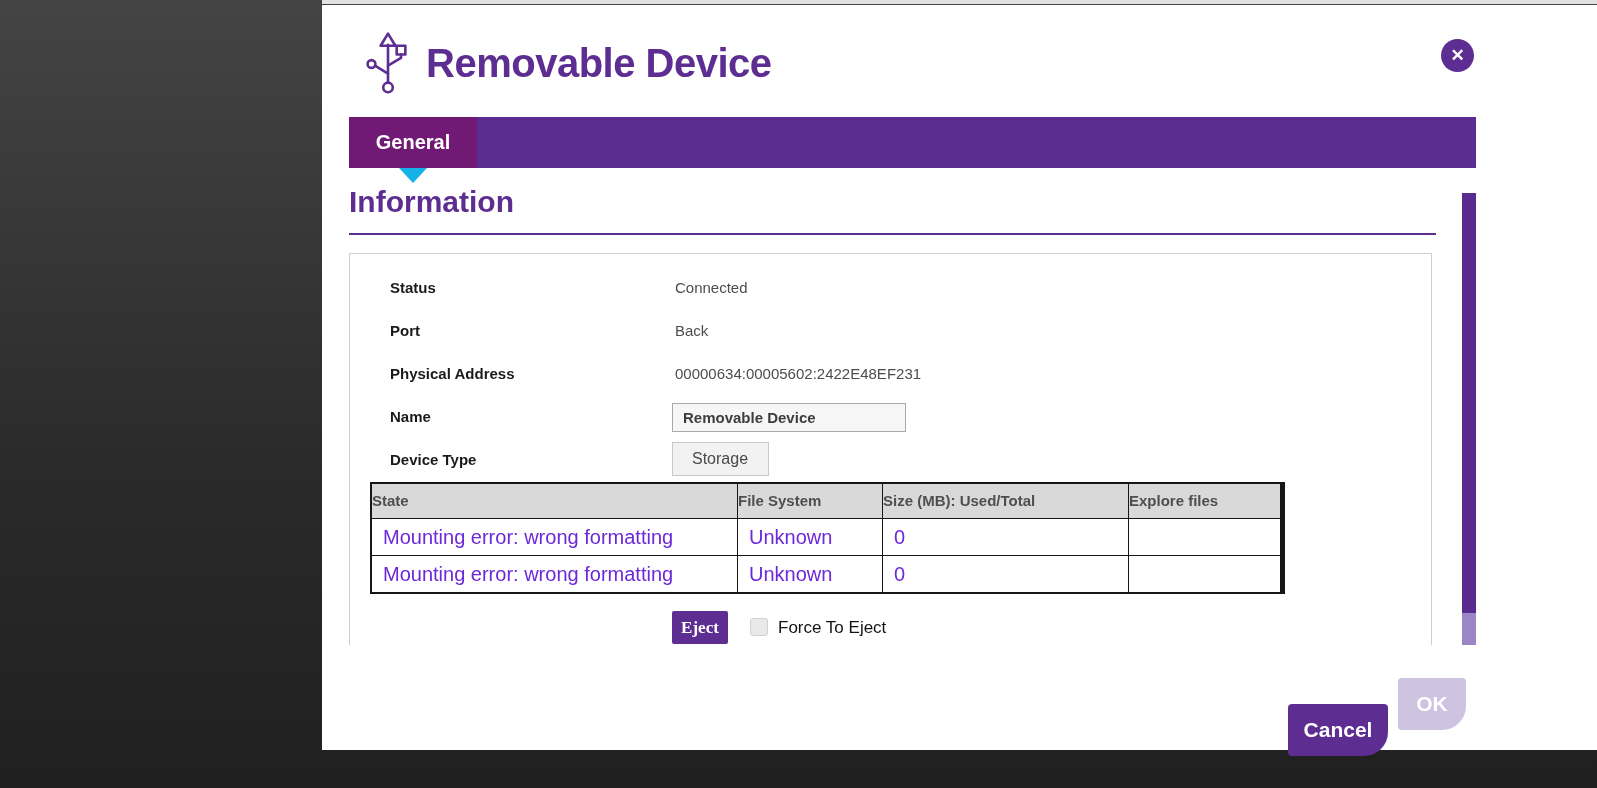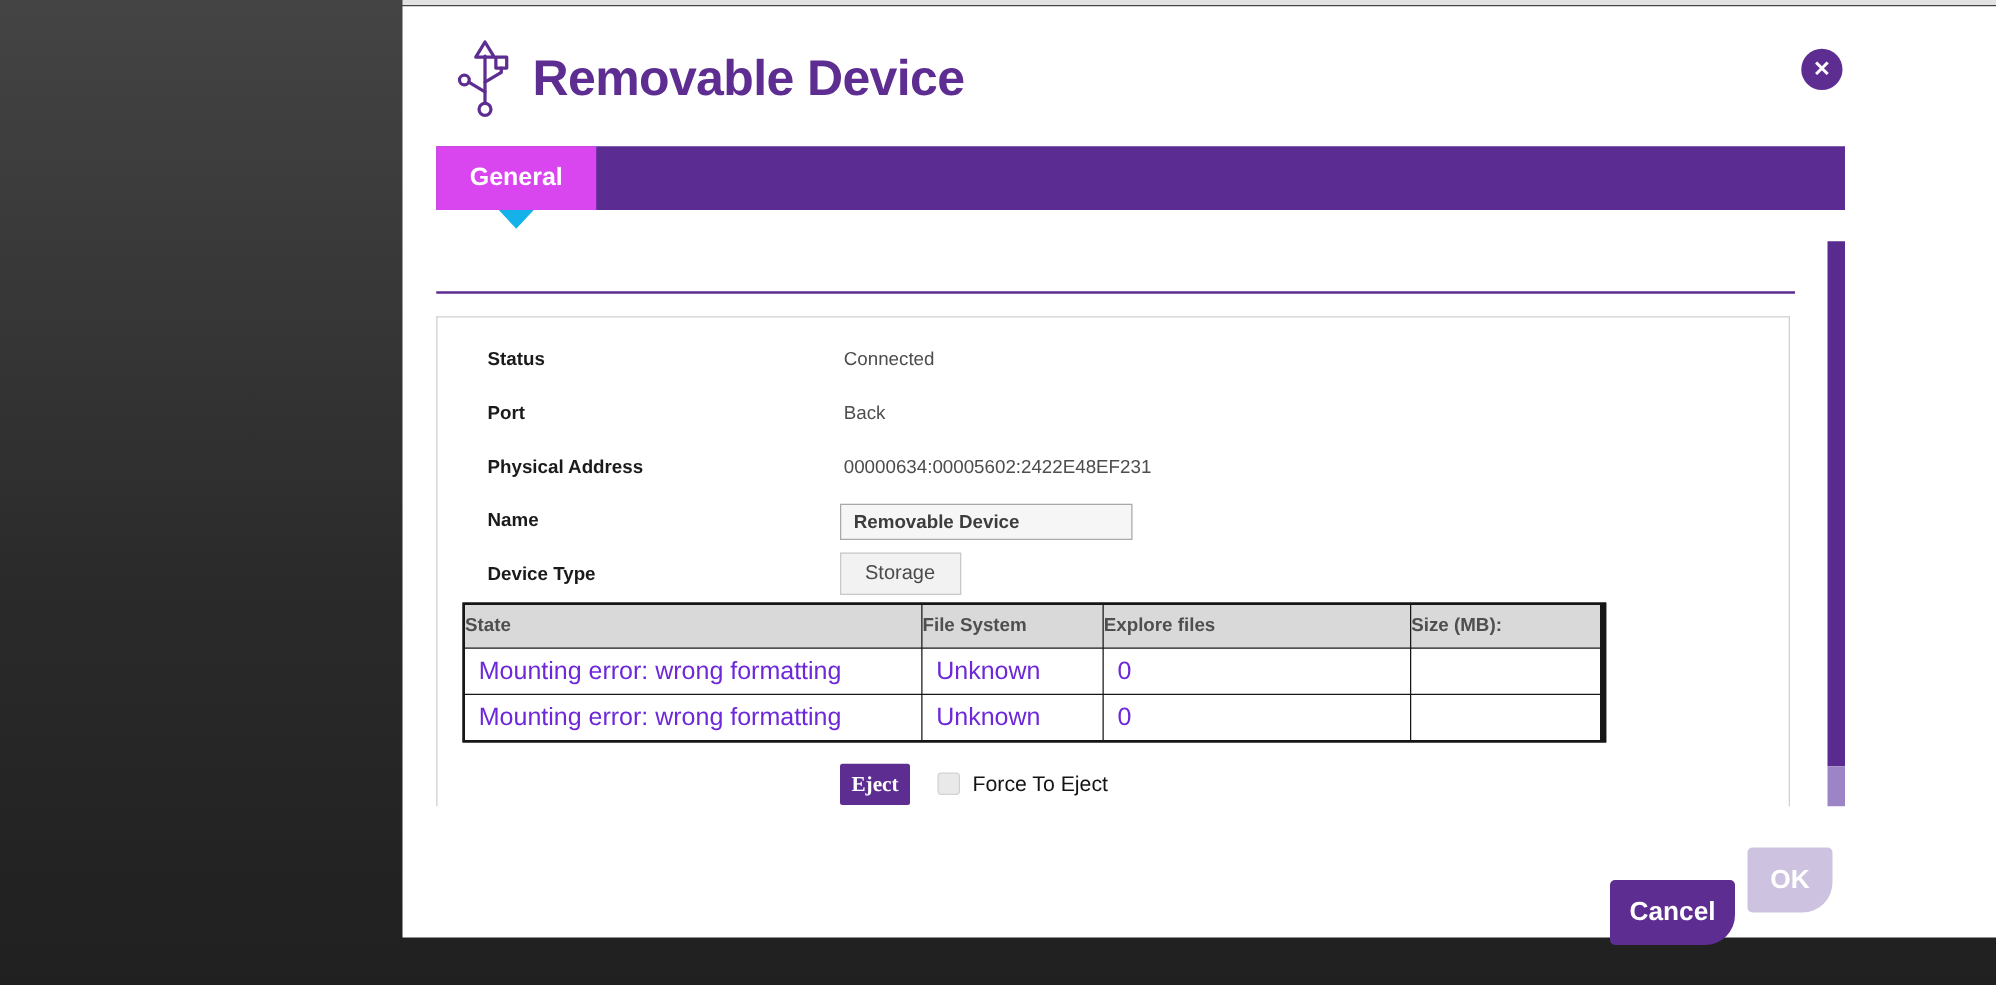--- a/index.html
+++ b/index.html
@@ -14,21 +14,21 @@
   
   .usb-icon { position:absolute; left:38px; top:26px; width:56px; height:66px; }
   .title { position:absolute; left:104px; top:36px; font-size:40px; font-weight:700;
     color:#5e2d91; letter-spacing:-0.5px; }
   .close-btn { position:absolute; left:1119px; top:34px; width:33px; height:33px; border-radius:50%;
     background:#5e2d91; color:#fff; display:flex; align-items:center; justify-content:center;
     font-size:17px; font-weight:700; cursor:pointer; }
 
   
   .tab-bar { position:absolute; left:27px; top:112px; width:1127px; height:51px; background:#5b2d92; }
-  .tab-active { position:absolute; left:0; top:0; width:128px; height:51px; background:#d946ef;
+  .tab-active { position:absolute; left:0; top:0; width:128px; height:51px; background:#701a75;
     color:#ffffff; font-size:20px; font-weight:700; display:flex; align-items:center; justify-content:center; }
   .tab-pointer { position:absolute; left:77px; top:163px; width:0; height:0;
     border-left:14px solid transparent; border-right:14px solid transparent; border-top:15px solid #14b2e8; }
 
   .section-heading { position:absolute; left:27px; top:180px; font-size:30px; font-weight:700; color:#5e2d91; }
   .section-underline { position:absolute; left:27px; top:228px; width:1087px; height:2px; background:#5e2d91; }
 
   
   .panel { position:absolute; left:27px; top:248px; width:1083px; height:392px;
     border:1px solid #cfcfcf; border-bottom:none; background:#fff; }
@@ -92,20 +92,21 @@
     <rect x="40" y="17" width="10" height="10"></rect>
   </svg>
   <div class="title">Removable Device</div>
   <div class="close-btn">✕</div>
 
   <div class="tab-bar">
     <div class="tab-active">General</div>
   </div>
   <div class="tab-pointer"></div>
 
+  <div class="section-heading">Information</div>
   <div class="section-underline"></div>
 
   <div class="panel">
 
     <div class="frow" style="top:22px">
       <div class="flabel">Status</div>
       <div class="fvalue">Connected</div>
     </div>
 
     <div class="frow" style="top:65px">
@@ -129,22 +130,22 @@
     <div class="select">
       <span class="select-label">Storage</span>
       <svg width="16" height="11" viewBox="0 0 16 11" fill="none" stroke="#111111" stroke-width="3.5" stroke-linecap="round" stroke-linejoin="round">
         <path d="M2 2 L8 8.5 L14 2"></path>
       </svg>
     </div>
 
     <div class="dtable">
       <div class="th">State</div>
       <div class="th">File System</div>
+      <div class="th">Size (MB): Used/Total</div>
       <div class="th">Explore files</div>
-      <div class="th">Size (MB): Used/Total</div>
 
       <div class="td">Mounting error: wrong formatting</div>
       <div class="td">Unknown</div>
       <div class="td">0</div>
       <div class="td"></div>
 
       <div class="td">Mounting error: wrong formatting</div>
       <div class="td">Unknown</div>
       <div class="td">0</div>
       <div class="td"></div>

